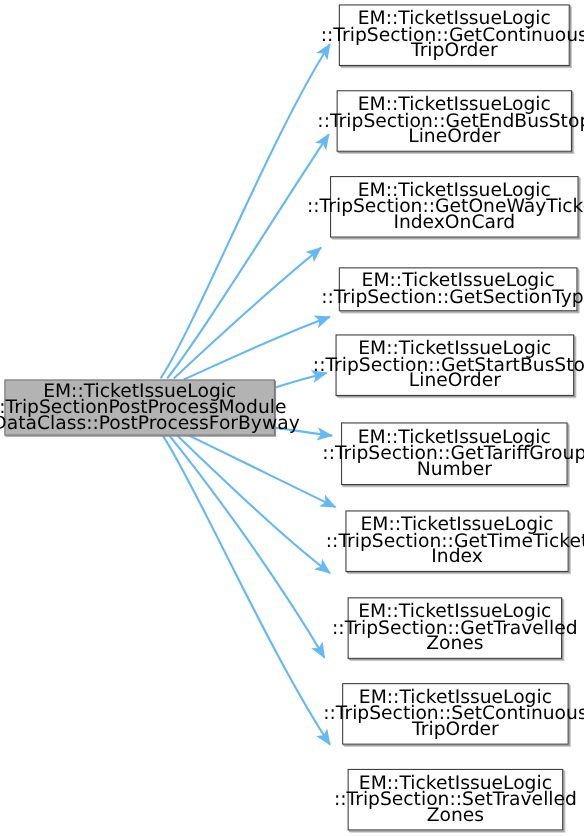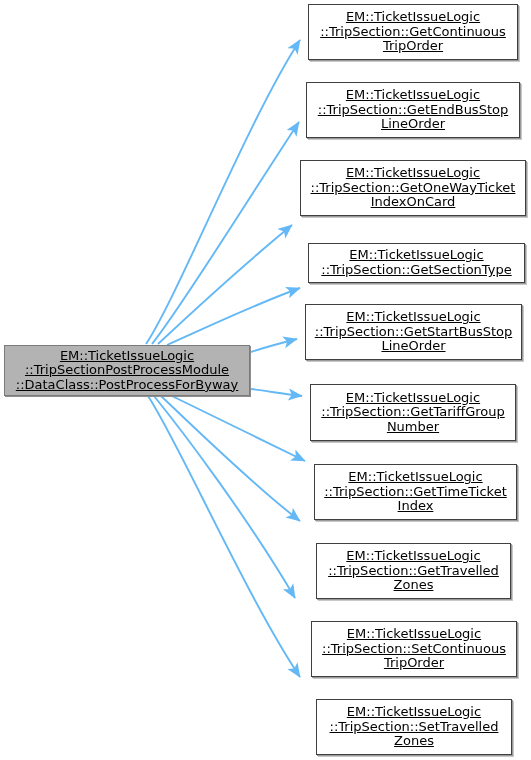--- a/index.html
+++ b/index.html
@@ -22,27 +22,26 @@
     width: 531px;
     height: 760px;
   }
   .node {
     position: absolute;
     box-sizing: border-box;
     display: flex;
     align-items: center;
     justify-content: center;
     text-align: center;
-    font-size: 13px;
+    font-size: 17px;
     line-height: 14.6px;
     color: #000000;
     white-space: pre;
     letter-spacing: 0px;
     z-index: 5;
-    text-decoration: underline;
   }
   .node.callee {
     background: #ffffff;
     border: 1px solid #404040;
     box-shadow: 1px 1px 0 0 #9a9a9a, 2px 2px 0 0 #c8c8c8;
   }
   .node.root {
     background: #b3b3b3;
     border: 1px solid #7a7a7a;
     box-shadow: 1px 1px 0 0 #8e8e8e;

